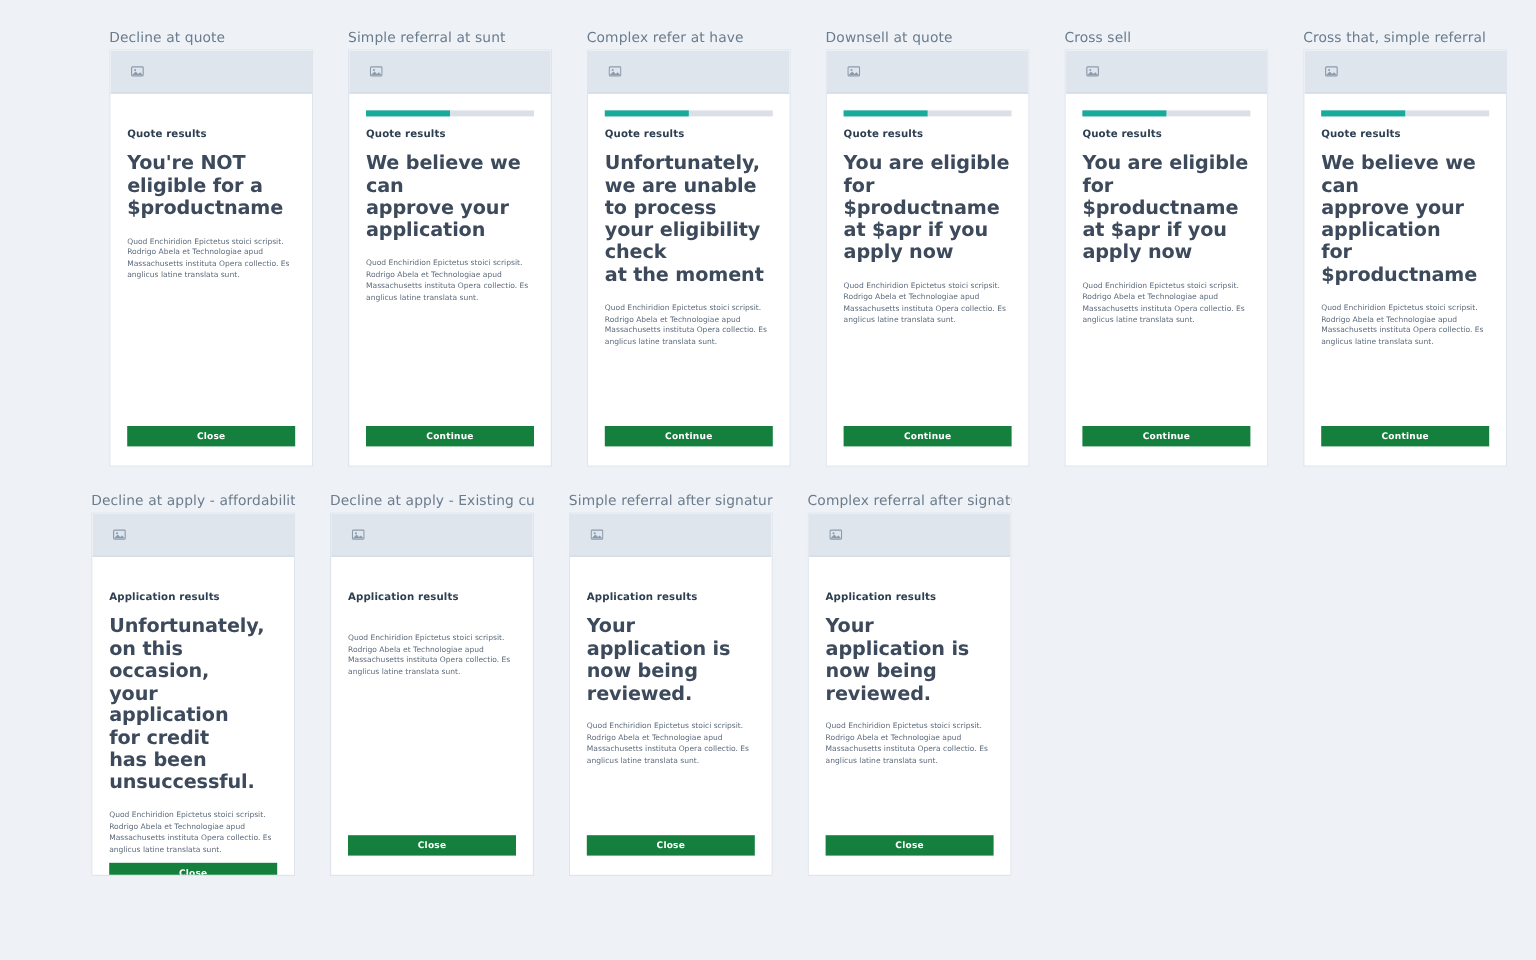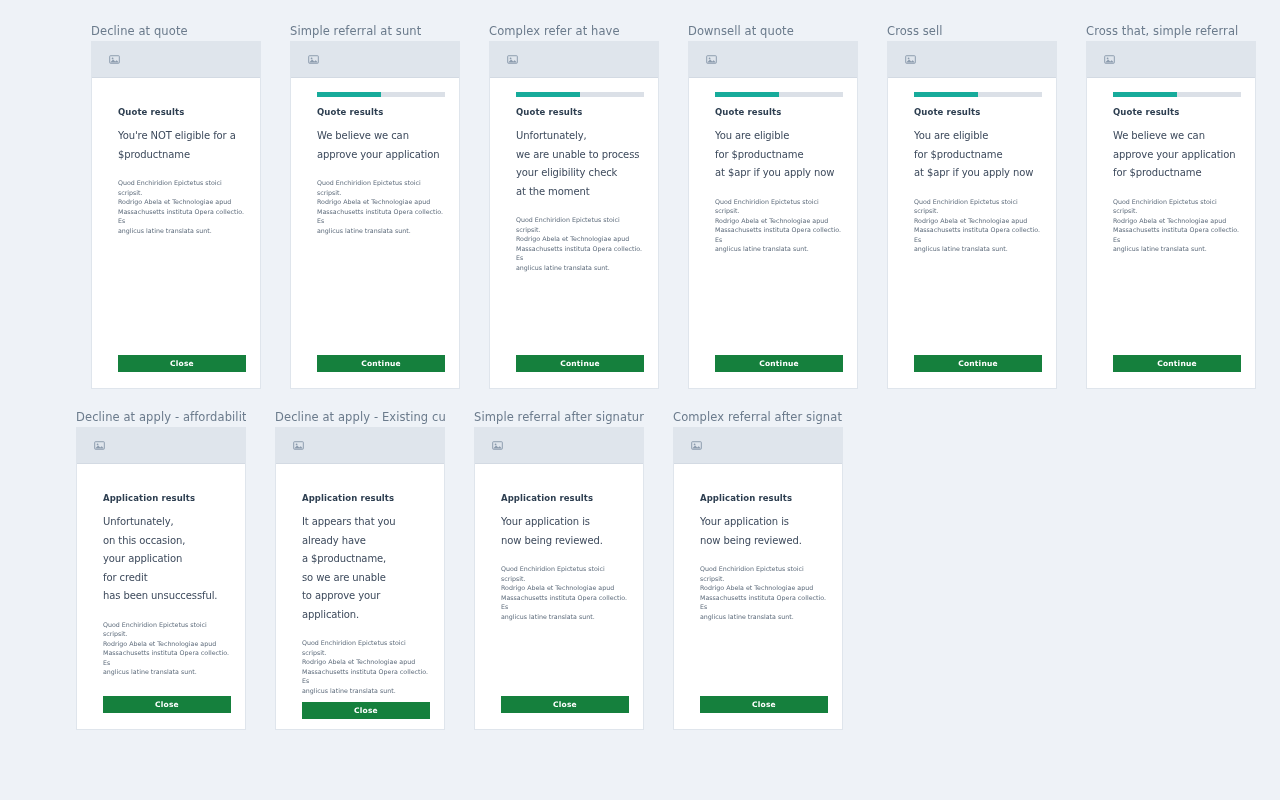--- a/index.html
+++ b/index.html
@@ -76,21 +76,21 @@
     height: 11px;
     display: block;
     color: #8b9bad;
   }
 
   
   .card-body {
     flex: 1;
     display: flex;
     flex-direction: column;
-    padding: 14px 14px 0 26px;
+    padding: 14px 14px 0 14px;
     min-height: 0;
   }
 
   .progress {
     width: 100%;
     height: 5px;
     background: #dbe0e7;
     margin-bottom: 10px;
     flex: none;
   }
@@ -110,24 +110,24 @@
     font-size: 8.5px;
     font-weight: bold;
     color: #2d3e50;
     letter-spacing: 0.1px;
     line-height: 11px;
     margin-bottom: 9px;
     flex: none;
   }
 
   .headline {
-    font-size: 10px;
+    font-size: 16px;
     line-height: 18.5px;
     color: #3d4a5c;
-    font-weight: normal;
+    font-weight: bold;
     white-space: pre-line;
     flex: none;
     letter-spacing: -0.1px;
   }
 
   .bodycopy {
     margin-top: 14px;
     font-size: 6.3px;
     line-height: 9.6px;
     color: #5c6a7a;
@@ -390,26 +390,20 @@
           <circle cx="5.2" cy="6.4" r="1.25" fill="currentColor" stroke="none"></circle>
           <path d="M1.6 12.4 L6 8 L9 11 L11.2 9 L14.4 12.4 Z" fill="currentColor" stroke="none"></path>
         </svg>
       </div>
 
       <div class="card-body">
         <div class="progress spacer">
           
         </div>
         <div class="eyebrow">Application results</div>
-        <div class="headline">It appears that you
- already have
-a $productname,
-so we are unable
-to approve your
-application.</div>
         <div class="bodycopy">Quod Enchiridion Epictetus stoici scripsit.
 Rodrigo Abela et Technologiae apud
 Massachusetts instituta Opera collectio. Es
 anglicus latine translata sunt.</div>
         <div class="spring"></div>
         <button class="cta">Close</button>
       </div>
 
     </div>
   </div>

